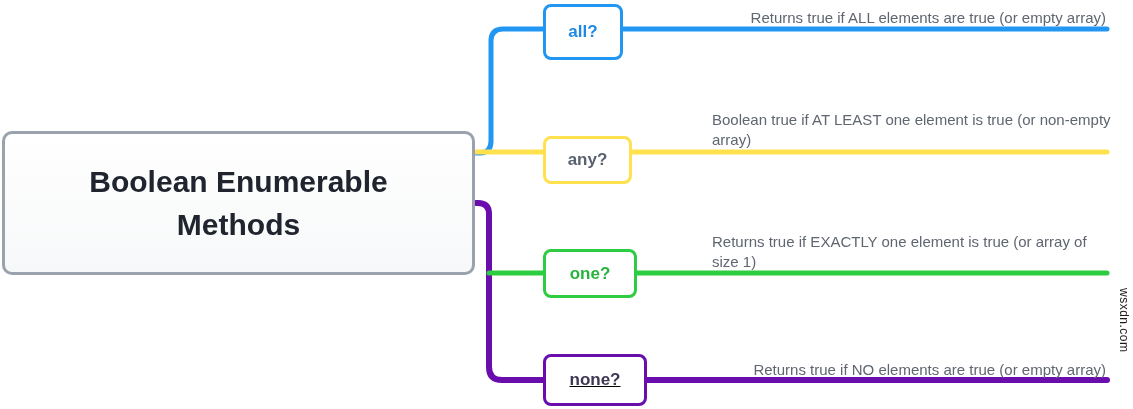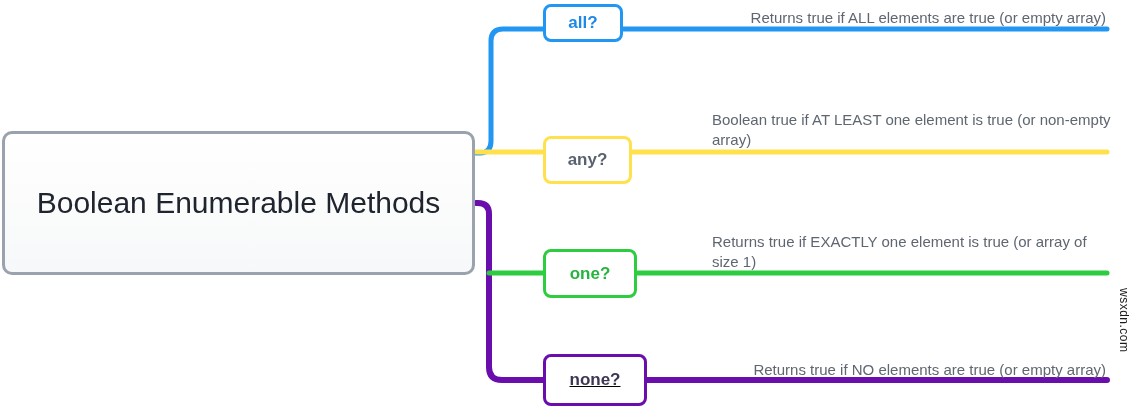--- a/index.html
+++ b/index.html
@@ -29,40 +29,40 @@
     border-radius: 10px;
     background: linear-gradient(#ffffff, #f7f8f9);
     display: flex;
     align-items: center;
     justify-content: center;
     text-align: center;
     box-sizing: content-box;
   }
   .root-label {
     font-size: 30px;
-    font-weight: 400;
+    font-weight: 700;
     line-height: 1.45;
     color: #20242e;
     padding: 0 30px;
   }
   .node {
     position: absolute;
     background: #ffffff;
     border: 3px solid #888;
     border-radius: 8px;
     display: flex;
     align-items: center;
     justify-content: center;
     box-sizing: border-box;
   }
   .node-label {
     font-size: 17px;
     font-weight: 700;
   }
-  .node-all  { left: 543px; top: 4px;   width: 80px;  height: 38px; }
+  .node-all  { left: 543px; top: 4px;   width: 80px;  height: 56px; }
   .node-any  { left: 543px; top: 136px; width: 89px;  height: 48px; }
   .node-one  { left: 543px; top: 249px; width: 94px;  height: 49px; border-radius: 8px; }
   .node-none { left: 543px; top: 354px; width: 104px; height: 52px; }
   .desc {
     position: absolute;
     font-size: 15px;
     line-height: 1.35;
     color: #5f6670;
   }
   .desc-all  { left: 650px; top: 8px;   width: 456px; text-align: right; }

